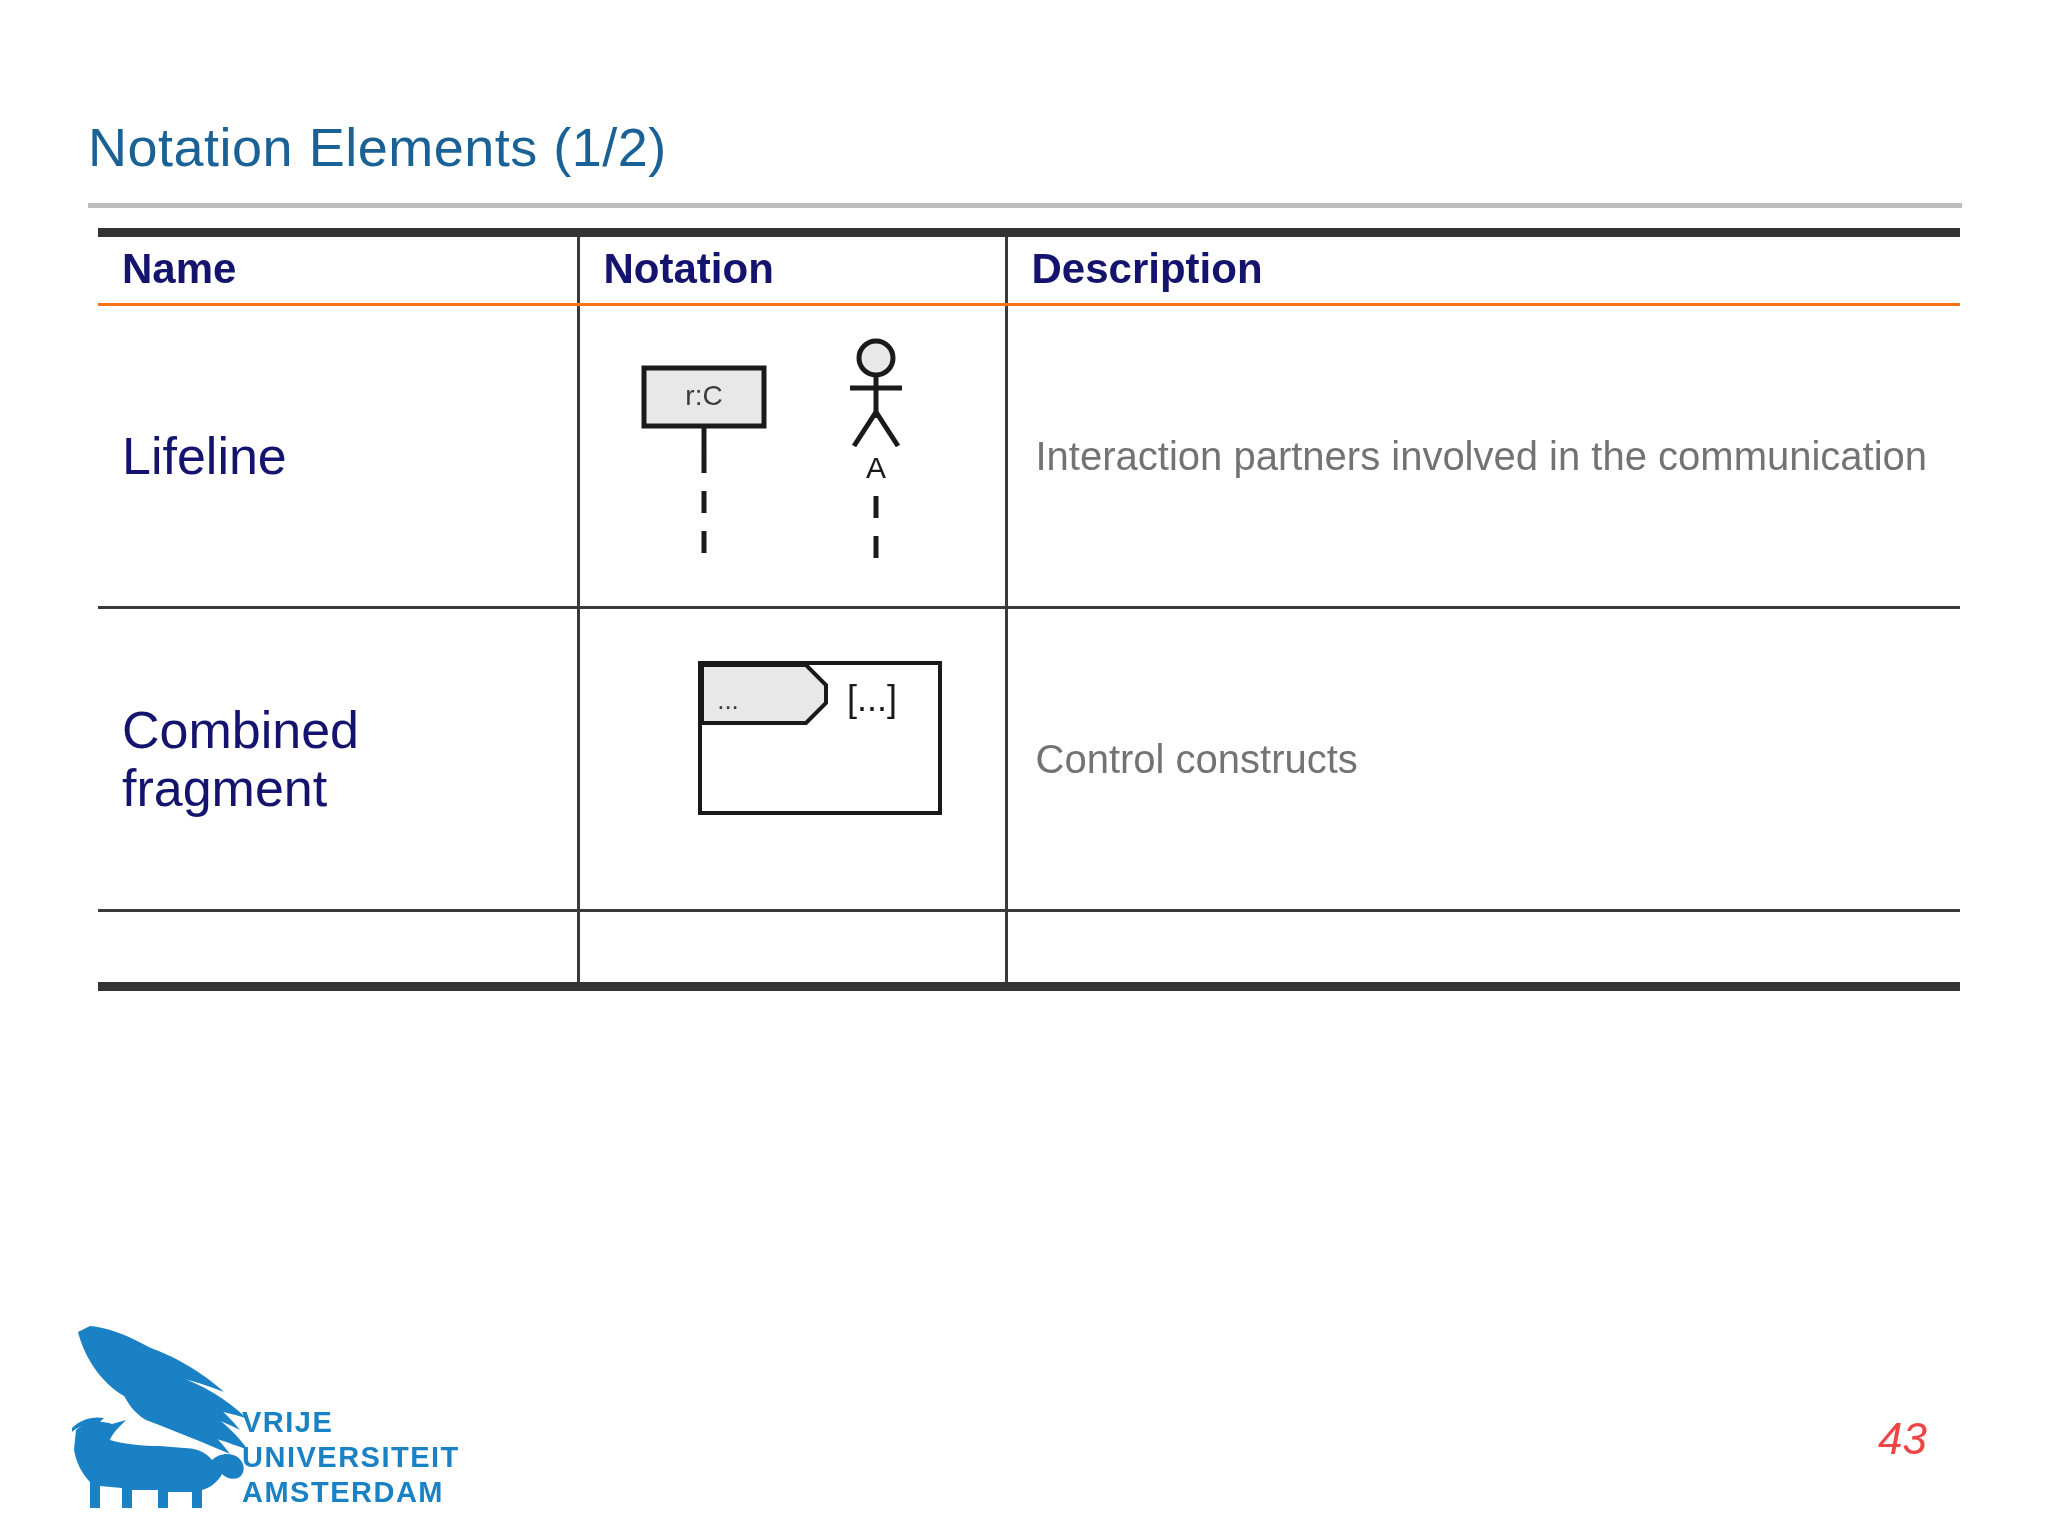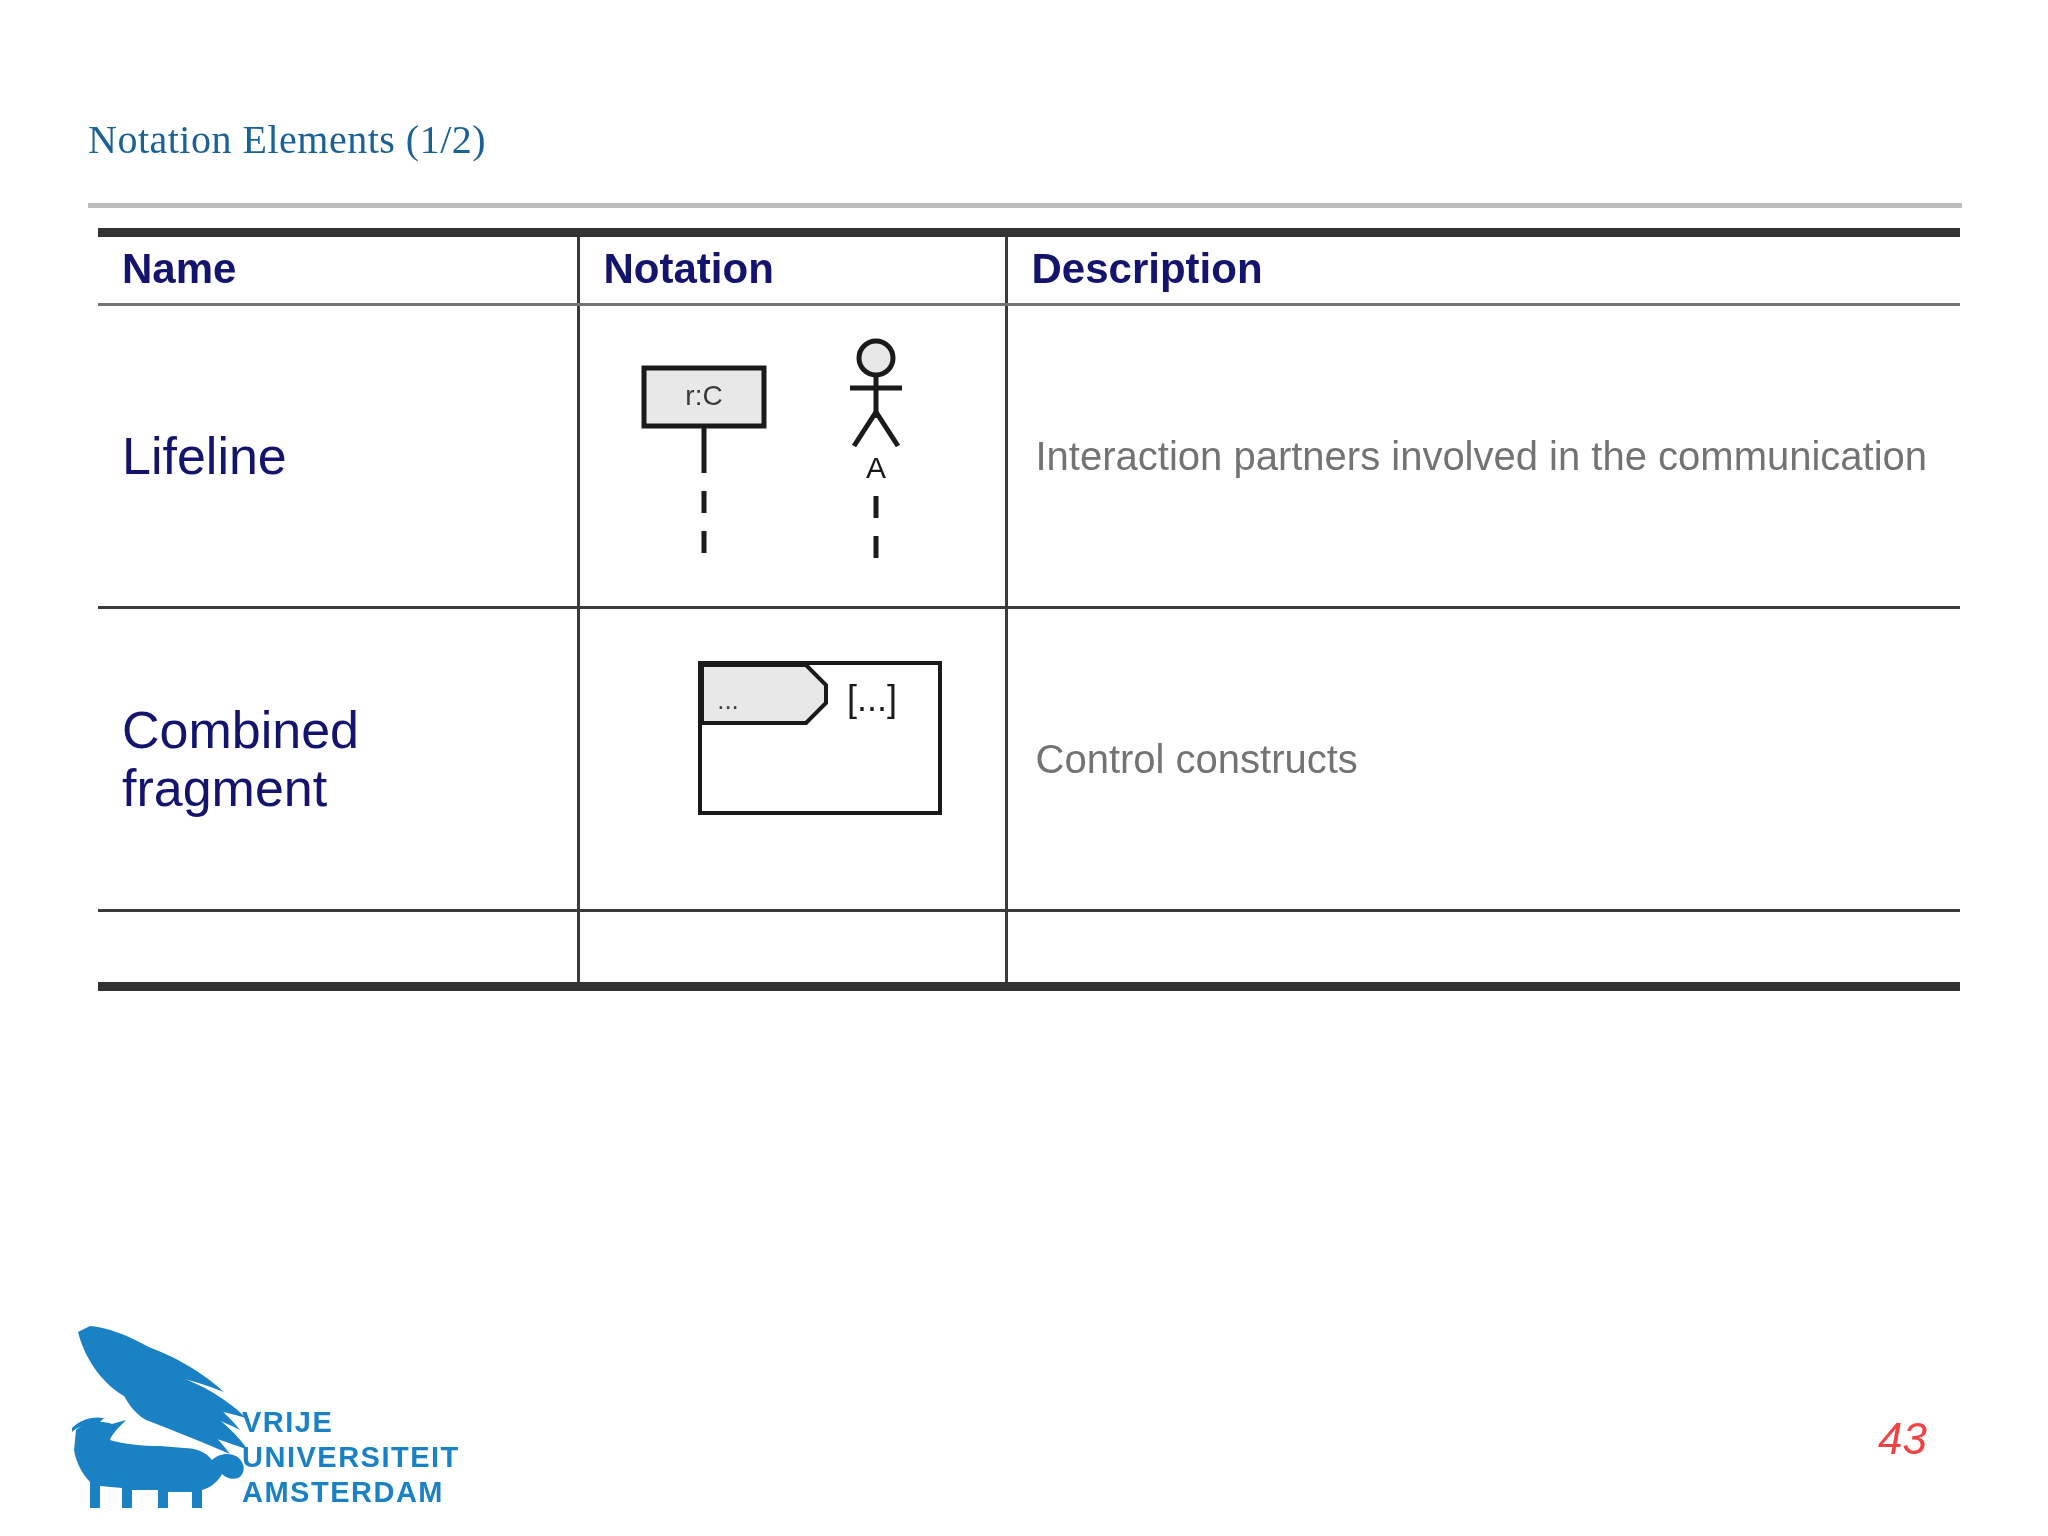--- a/index.html
+++ b/index.html
@@ -13,25 +13,24 @@
     font-family: "Liberation Sans", sans-serif;
     position: relative;
     overflow: hidden;
   }
 
   
   #slide-title {
     position: absolute;
     left: 88px;
     top: 116px;
-    font-size: 40px;
+    font-size: 54px;
     color: #1a6196;
     letter-spacing: 0.5px;
     white-space: nowrap;
-    font-family: Liberation Serif, serif;
   }
   #title-rule {
     position: absolute;
     left: 88px;
     top: 203px;
     width: 1874px;
     height: 5px;
     background: #bdbdbd;
   }
 
@@ -51,21 +50,21 @@
   #notation-table thead th {
     text-align: left;
     vertical-align: middle;
     font-size: 42px;
     font-weight: bold;
     color: #14146e;
     padding: 8px 0 10px 24px;
     height: 68px;
     box-sizing: border-box;
     border-top: 9px solid #333333;
-    border-bottom: 3px solid #737373;
+    border-bottom: 3px solid #f97316;
   }
   #notation-table thead th.col-notation,
   #notation-table thead th.col-description {
     border-left: 3px solid #3a3a3a;
   }
 
   #notation-table tbody td {
     vertical-align: middle;
     border-bottom: 3px solid #3a3a3a;
     padding: 0;

